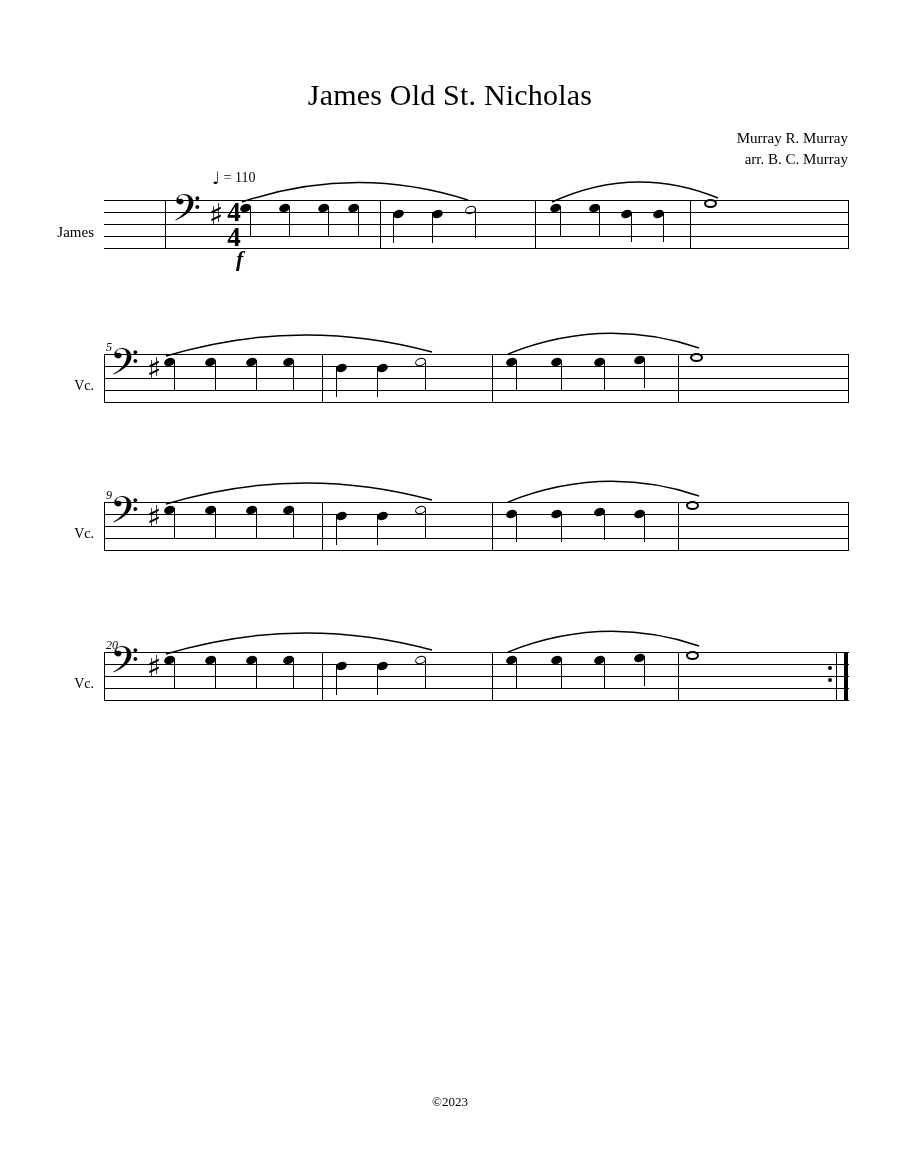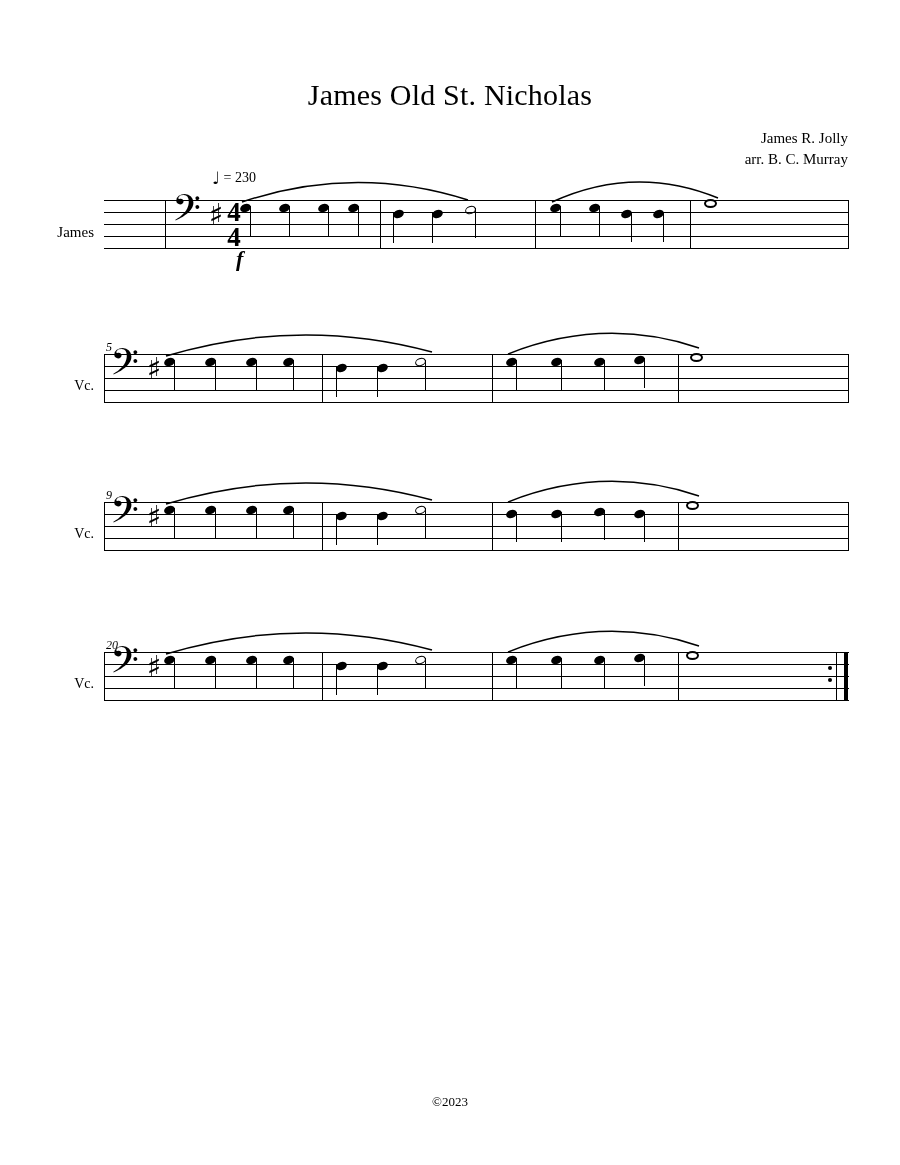--- a/index.html
+++ b/index.html
@@ -187,31 +187,31 @@
     text-align: center;
     font-size: 13px;
   }
 </style>
 </head>
 <body>
 
 <div id="sheet-title">James Old St. Nicholas</div>
 
 <div id="composer-block">
-  <div>James R. Jolly</div>
+  <div>Murray R. Murray</div>
   <div>arr. B. C. Murray</div>
 </div>
 
 <div class="system" style="top:168px;">
 
   <div class="inst-label" style="top:56px;">James</div>
 
   <div class="tempo" style="left:212px; top:0px;">
     <span class="tnote">♩</span>
-    <span>= 230</span>
+    <span>= 110</span>
   </div>
 
   <div class="staff">
     <div class="sline l0"></div>
       <div class="sline l1"></div>
       <div class="sline l2"></div>
       <div class="sline l3"></div>
       <div class="sline l4"></div>
   </div>
 

